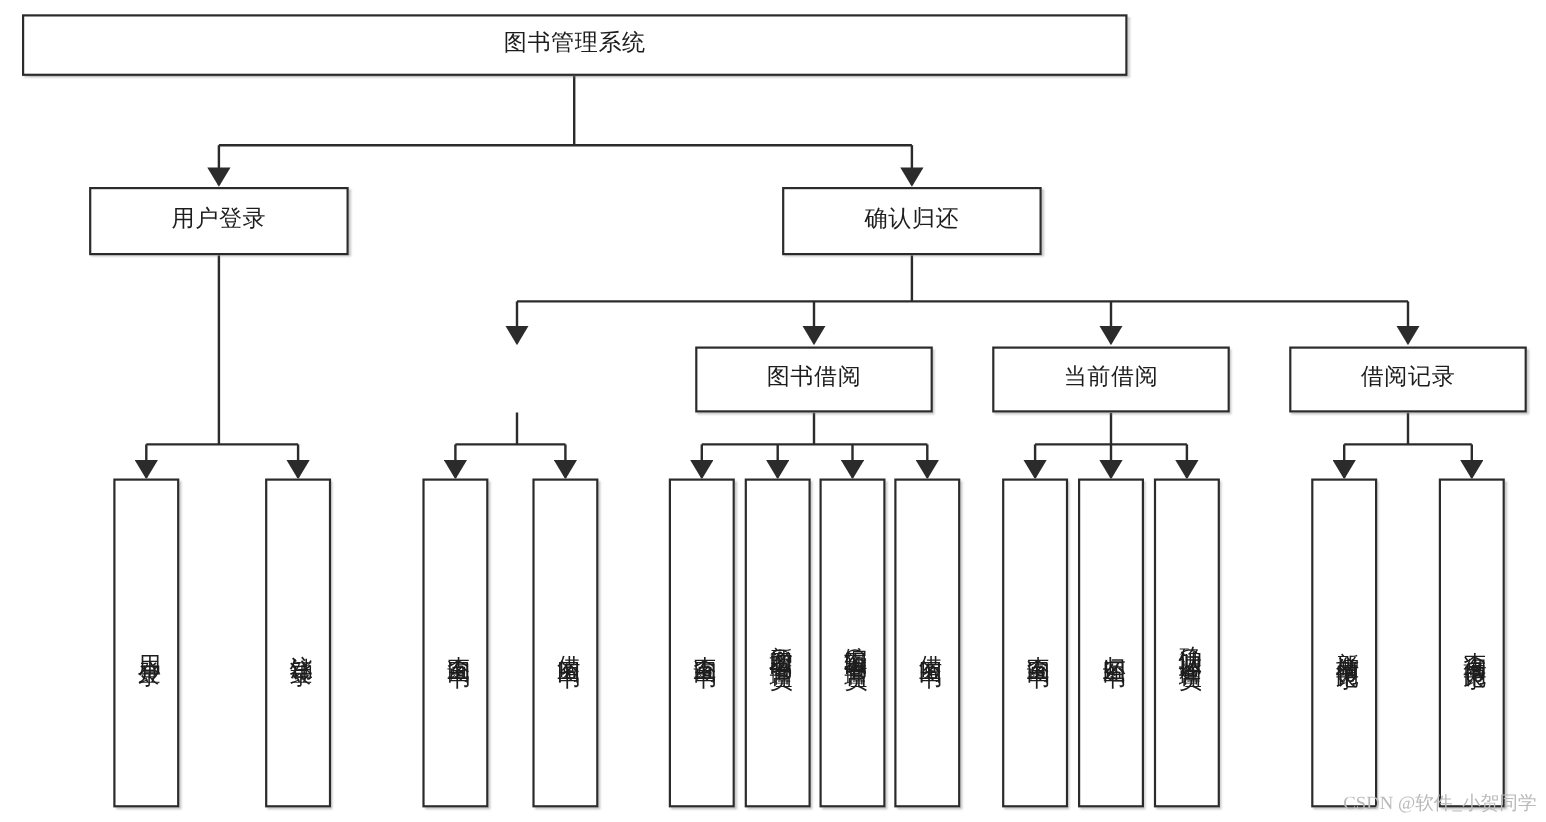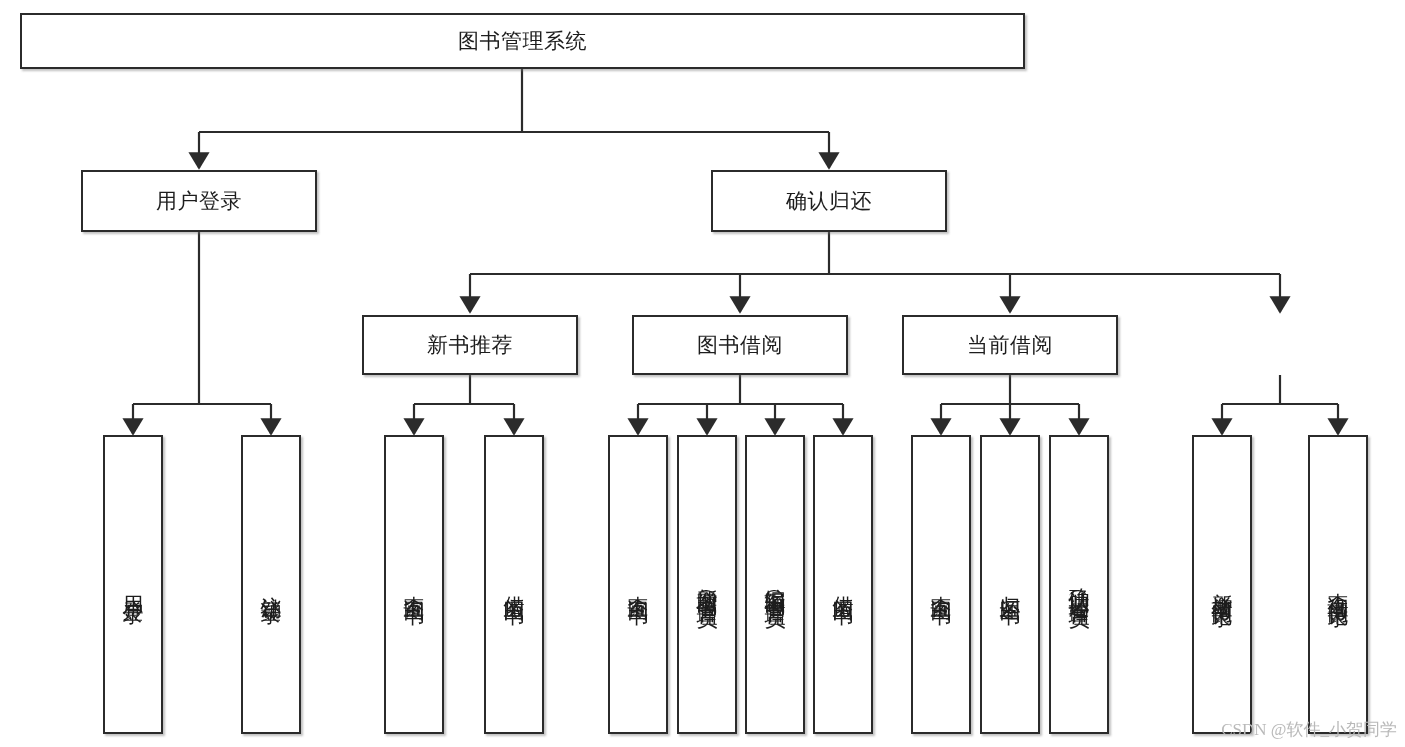--- a/index.html
+++ b/index.html
@@ -37,20 +37,21 @@
     align-items: center;
     justify-content: center;
     color: #1d1d1d;
     z-index: 2;
   }
   .node-label {
     display: block;
     text-align: center;
     line-height: 1.18;
     letter-spacing: 0.5px;
+    font-family: Liberation Mono, monospace;
   }
   
   .node.h .node-label {
     font-size: 21px;
     white-space: nowrap;
   }
   
   .node.v {
     align-items: center;
     justify-content: center;
@@ -138,32 +139,32 @@
   </div>
 
   <div class="node h" style="left:81px; top:170px; width:236px; height:62px;">
     <span class="node-label">用户登录</span>
   </div>
 
   <div class="node h" style="left:711px; top:170px; width:236px; height:62px;">
     <span class="node-label">确认归还</span>
   </div>
 
-  <div class="node h" style="left:362px; top:315px; width:216px; height:60px;">
-    <span class="node-label">新书推荐</span>
-  </div>
 
   <div class="node h" style="left:902px; top:315px; width:216px; height:60px;">
     <span class="node-label">当前借阅</span>
   </div>
 
   <div class="node h" style="left:632px; top:315px; width:216px; height:60px;">
     <span class="node-label">图书借阅</span>
   </div>
 
+  <div class="node h" style="left:1172px; top:315px; width:216px; height:60px;">
+    <span class="node-label">借阅记录</span>
+  </div>
 
   <div class="node v" style="left:103px; top:435px; width:60px; height:299px;">
     <span class="node-label">用户登录</span>
   </div>
 
   <div class="node v" style="left:241px; top:435px; width:60px; height:299px;">
     <span class="node-label">注销登录</span>
   </div>
 
   <div class="node v" style="left:384px; top:435px; width:60px; height:299px;">

